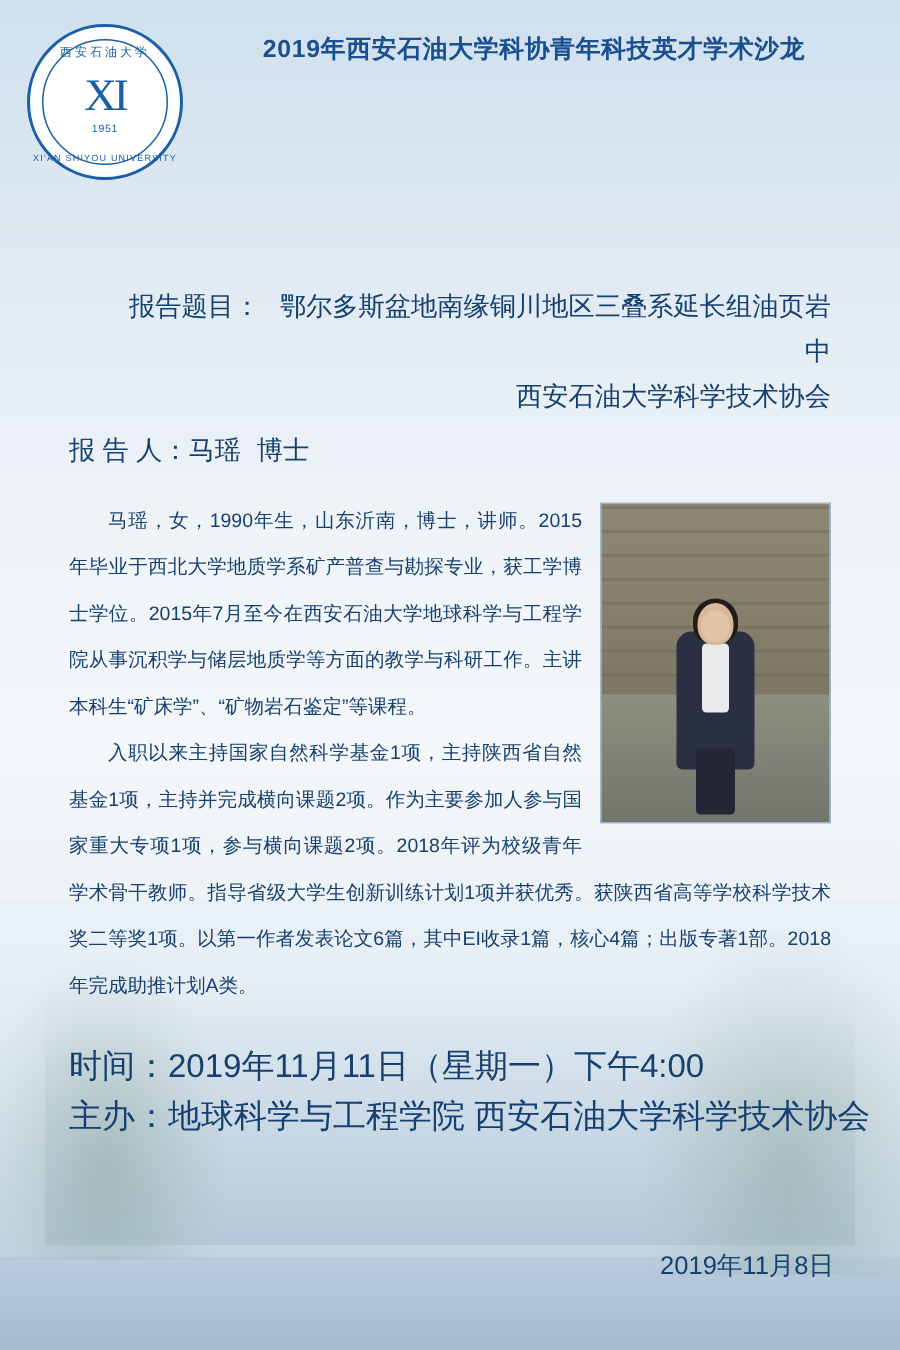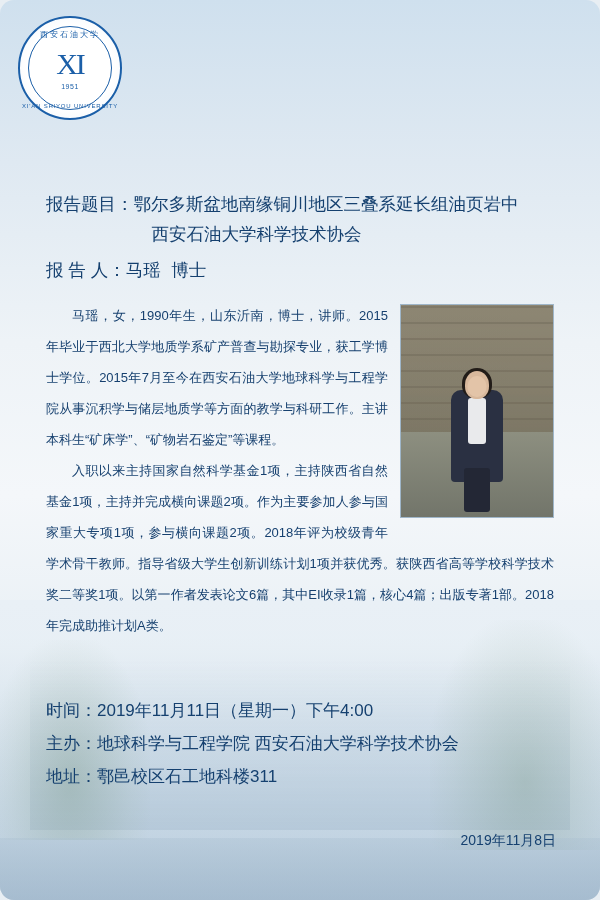--- a/index.html
+++ b/index.html
@@ -19,21 +19,20 @@
     height: 900px;
     overflow: hidden;
     background: linear-gradient(180deg,
         #cfe0ee 0%,
         #dfe9f2 18%,
         #eef3f7 38%,
         #f4f7fa 55%,
         #e9f0f5 72%,
         #cfdde9 86%,
         #b9ccdc 100%);
-    border-radius: 14px;
   }
   
   .bg-campus {
     position: absolute;
     left: 0;
     right: 0;
     bottom: 0;
     height: 300px;
     background:
       linear-gradient(180deg, rgba(233,240,246,1) 0%, rgba(225,235,243,0.35) 22%, rgba(206,222,234,0.25) 60%, rgba(186,206,222,0.55) 100%);
@@ -165,27 +164,29 @@
     position: relative;
     padding: 0 46px;
     color: #15406f;
   }
   .row-topic {
     display: flex;
     align-items: flex-start;
     font-size: 17.5px;
     line-height: 30px;
     margin-top: 24px;
+    margin-left: 40px;
   }
   .row-topic .lbl {
     flex: 0 0 auto;
     white-space: nowrap;
   }
   .row-topic .val {
     flex: 1 1 auto;
+    text-align: right;
   }
   .row-speaker {
     font-size: 17.5px;
     line-height: 30px;
     margin-top: 6px;
   }
   .row-speaker .sp-name {
     letter-spacing: 0;
     font-family: Liberation Mono, monospace;
   }
@@ -292,35 +293,35 @@
   .bio p + p {
     margin-top: 0;
   }
 
   
   .info {
     position: absolute;
     left: 46px;
     right: 40px;
     top: 694px;
-    font-size: 17px;
+    font-size: 22px;
     line-height: 33px;
     color: #15406f;
   }
   .info .line {
     white-space: nowrap;
   }
   .info .line.indent {
     padding-left: 74px;
   }
   .date-stamp {
     position: absolute;
     right: 44px;
     top: 832px;
-    font-size: 14px;
+    font-size: 17px;
     color: #15406f;
   }
 </style>
 </head>
 <body>
 
 <div class="poster">
 
   <div class="bg-campus"></div>
   <div class="bg-building"></div>
@@ -329,20 +330,21 @@
   <div class="bg-ground"></div>
 
   <div class="header">
     <div class="logo">
       <div class="ring-inner"></div>
       <div class="top-cn">西安石油大学</div>
       <div class="mark">XI</div>
       <div class="year">1951</div>
       <div class="bottom-en">XI'AN SHIYOU UNIVERSITY</div>
     </div>
+    <div class="head-sub">2019年西安石油大学科协青年科技英才学术沙龙</div>
   </div>
 
   <div class="content">
 
     <div class="row-topic">
       <div class="lbl">报告题目：</div>
       <div class="val">
         <div>鄂尔多斯盆地南缘铜川地区三叠系延长组油页岩中</div>
         <div style="padding-left:18px">西安石油大学科学技术协会</div>
       </div>
@@ -365,18 +367,17 @@
       </div>
       <p>马瑶，女，1990年生，山东沂南，博士，讲师。2015年毕业于西北大学地质学系矿产普查与勘探专业，获工学博士学位。2015年7月至今在西安石油大学地球科学与工程学院从事沉积学与储层地质学等方面的教学与科研工作。主讲本科生“矿床学”、“矿物岩石鉴定”等课程。</p>
       <p>入职以来主持国家自然科学基金1项，主持陕西省自然基金1项，主持并完成横向课题2项。作为主要参加人参与国家重大专项1项，参与横向课题2项。2018年评为校级青年学术骨干教师。指导省级大学生创新训练计划1项并获优秀。获陕西省高等学校科学技术奖二等奖1项。以第一作者发表论文6篇，其中EI收录1篇，核心4篇；出版专著1部。2018年完成助推计划A类。</p>
     </div>
 
   </div>
 
   <div class="info">
     <div class="line">时间：2019年11月11日（星期一）下午4:00</div>
     <div class="line">主办：地球科学与工程学院  西安石油大学科学技术协会</div>
-    <div class="line">地址：鄠邑校区石工地科楼311</div>
   </div>
 
   <div class="date-stamp">2019年11月8日</div>
 
 </div>
 
 </body></html>

